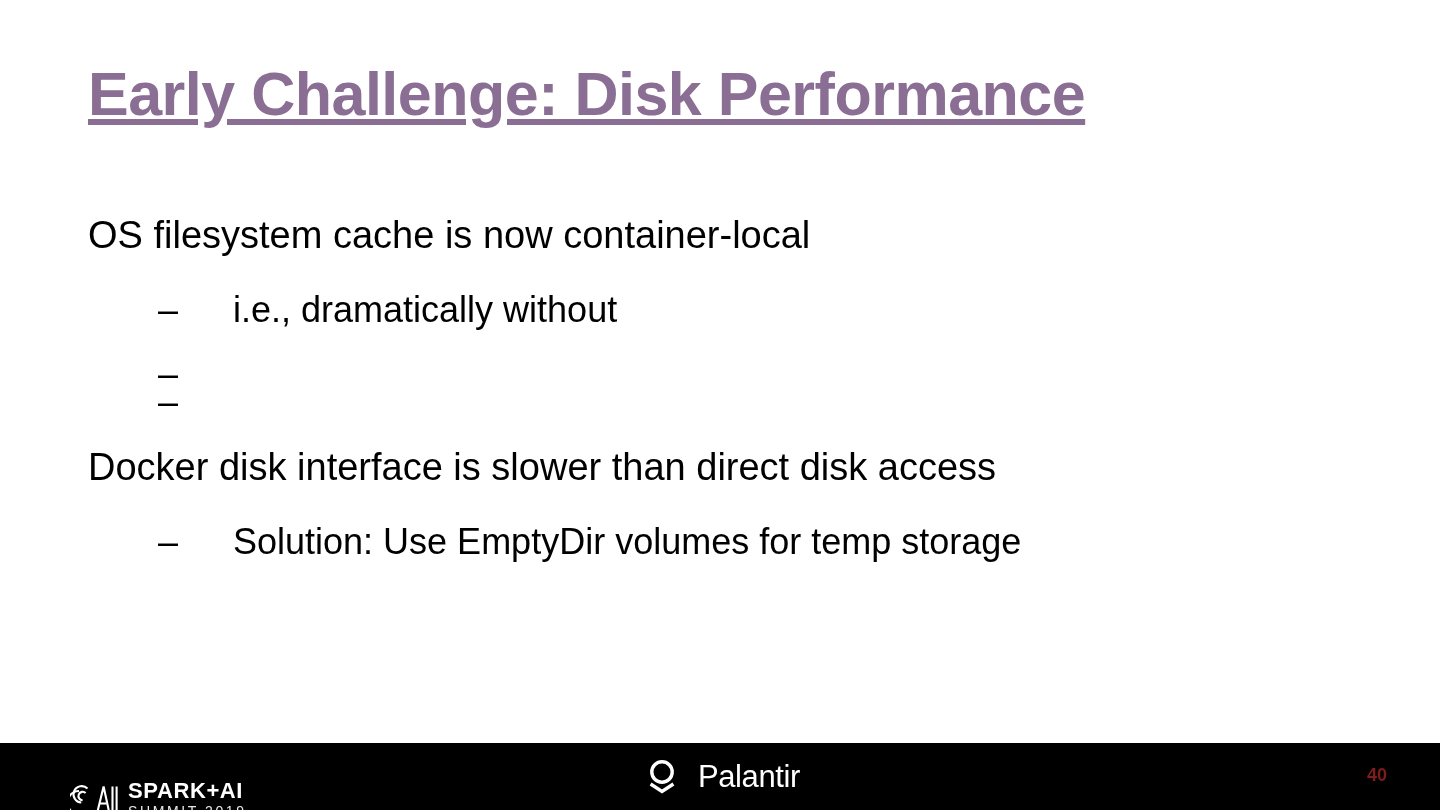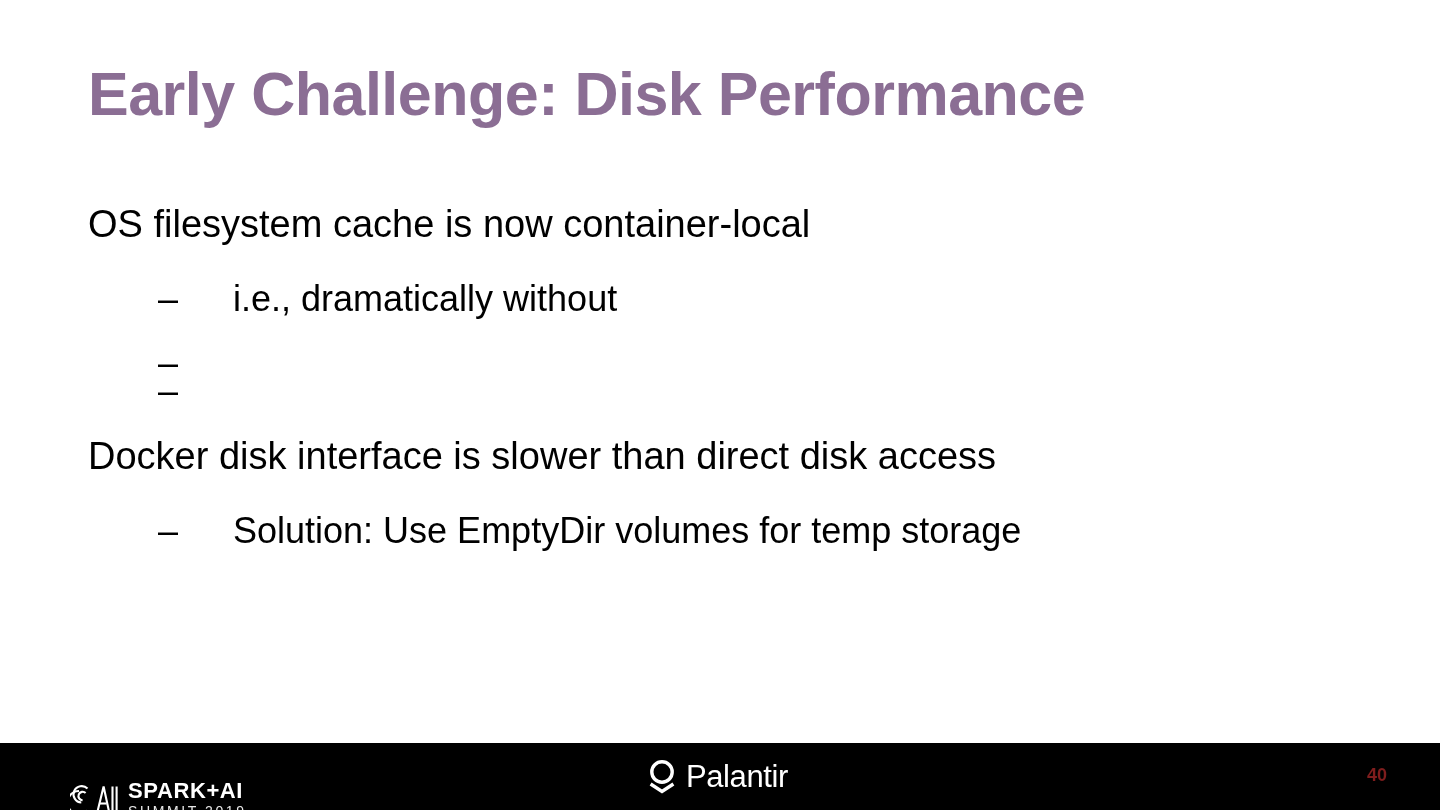--- a/index.html
+++ b/index.html
@@ -25,27 +25,28 @@
   .slide-title {
     position: absolute;
     left: 88px;
     top: 62px;
     font-size: 61px;
     font-weight: bold;
     letter-spacing: -0.5px;
     color: #8b6e94;
     line-height: 1.05;
     white-space: nowrap;
+    text-decoration: underline;
   }
 
   
   .body {
     position: absolute;
     left: 88px;
-    top: 205px;
+    top: 216px;
     width: 1260px;
   }
   .block { }
   .lvl1 {
     font-size: 38px;
     color: #000000;
     line-height: 1;
     padding-bottom: 10px;
     white-space: nowrap;
   }
@@ -114,21 +115,21 @@
     margin-top: 2px;
   }
 
   
   .palantir-logo {
     position: absolute;
     left: 646px;
     top: 758px;
     display: flex;
     align-items: center;
-    gap: 8px;
+    gap: 20px;
   }
   .palantir-mark {
     width: 32px;
     height: 36px;
     display: block;
   }
   .palantir-word {
     font-size: 31px;
     color: #ffffff;
     letter-spacing: -0.4px;

